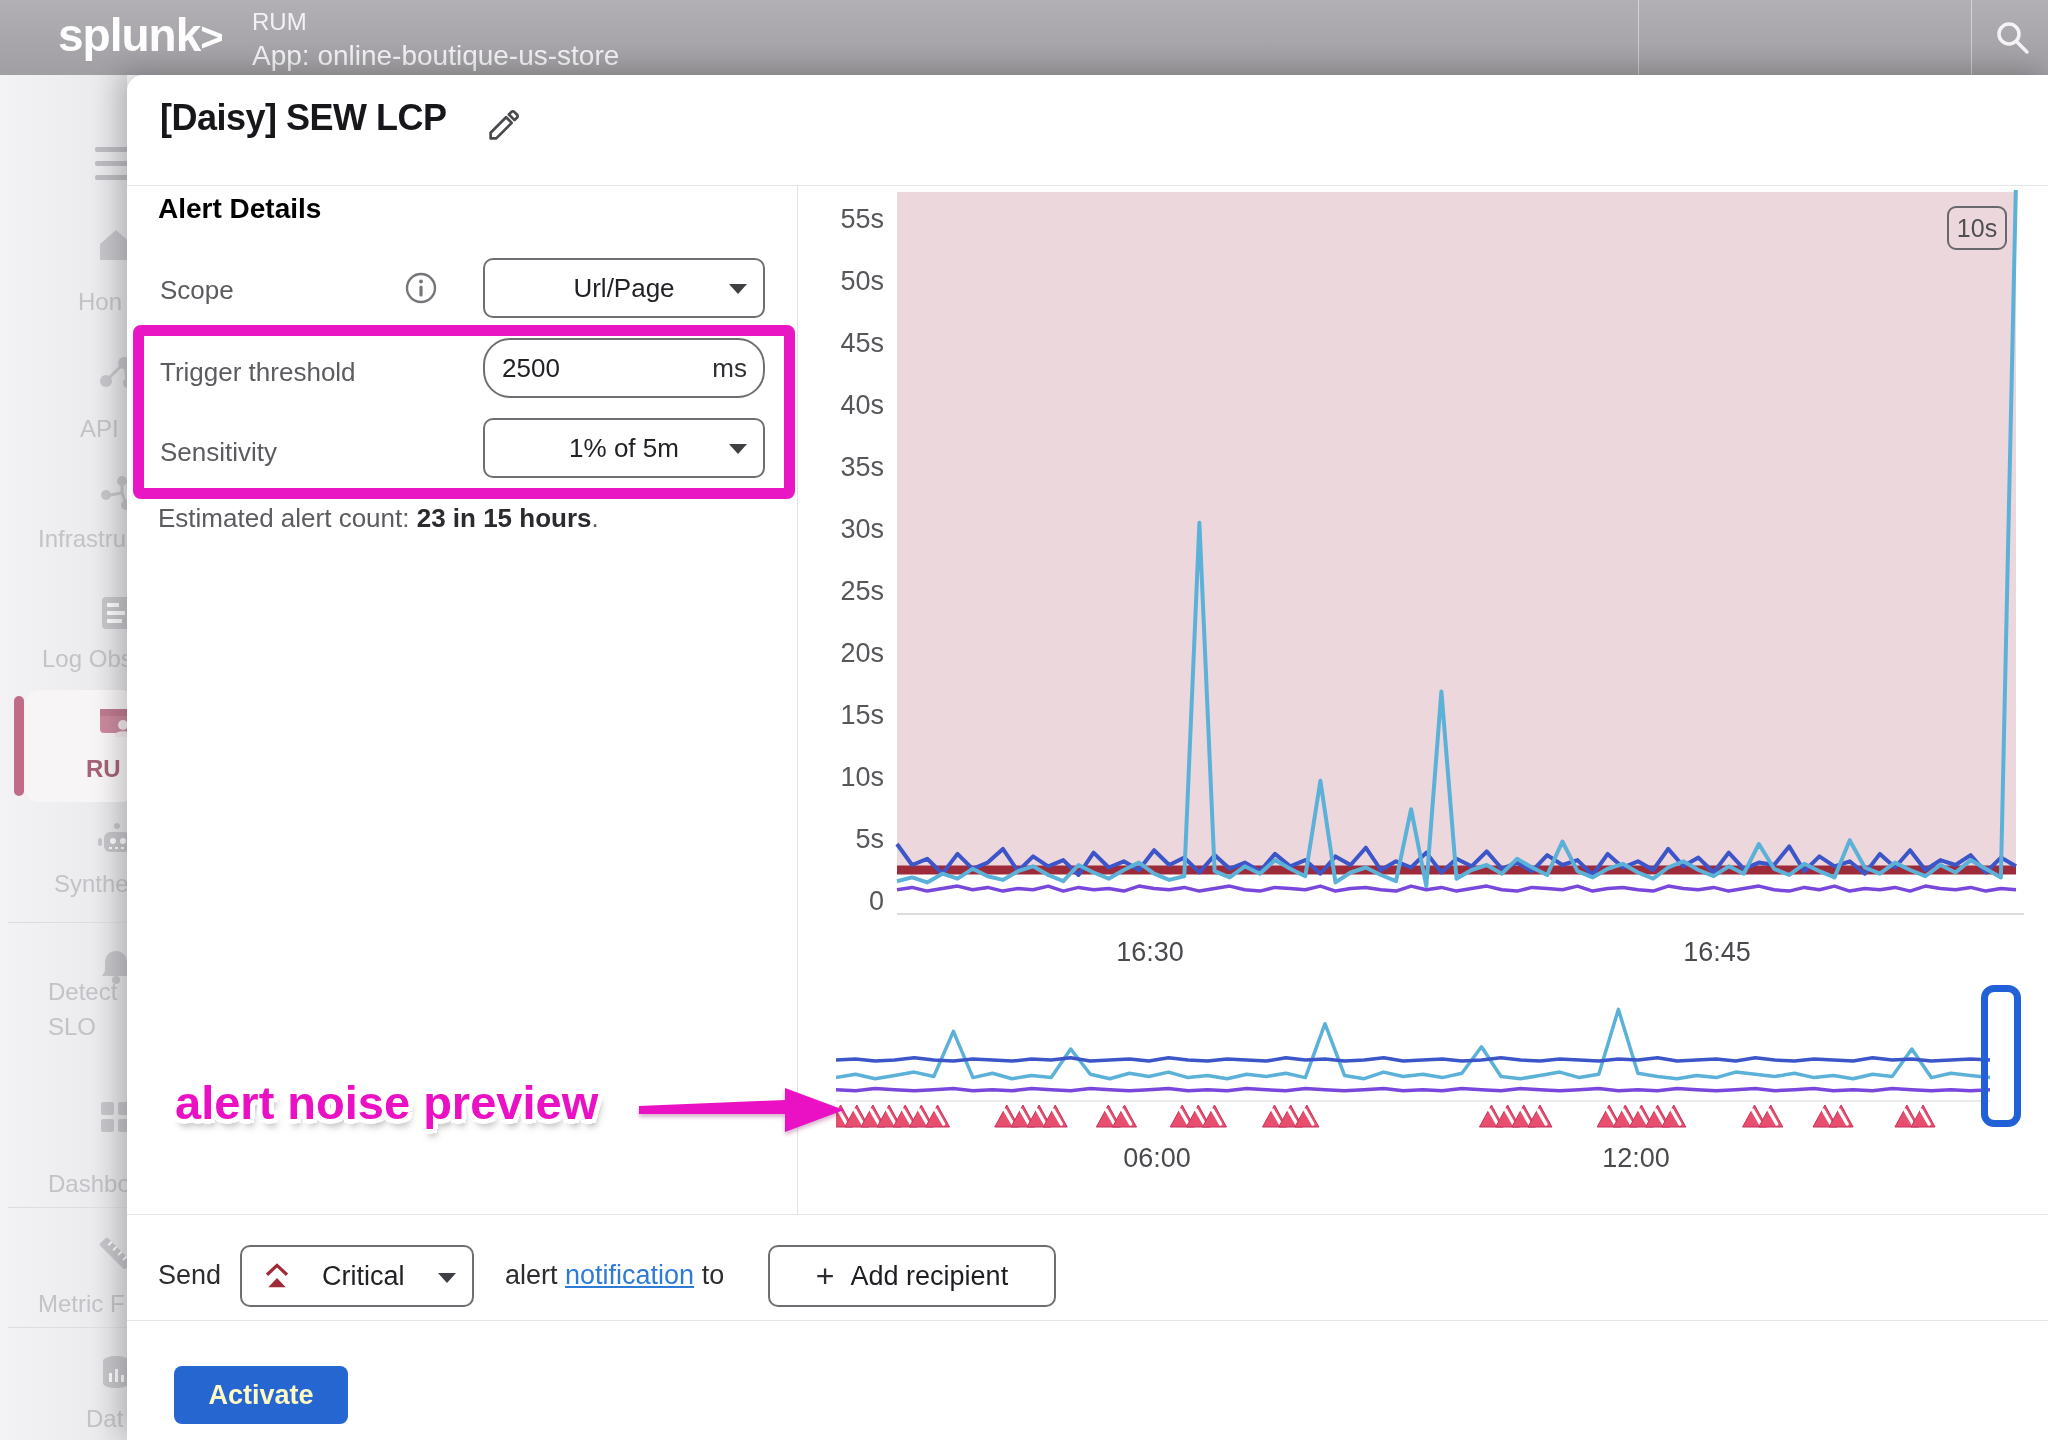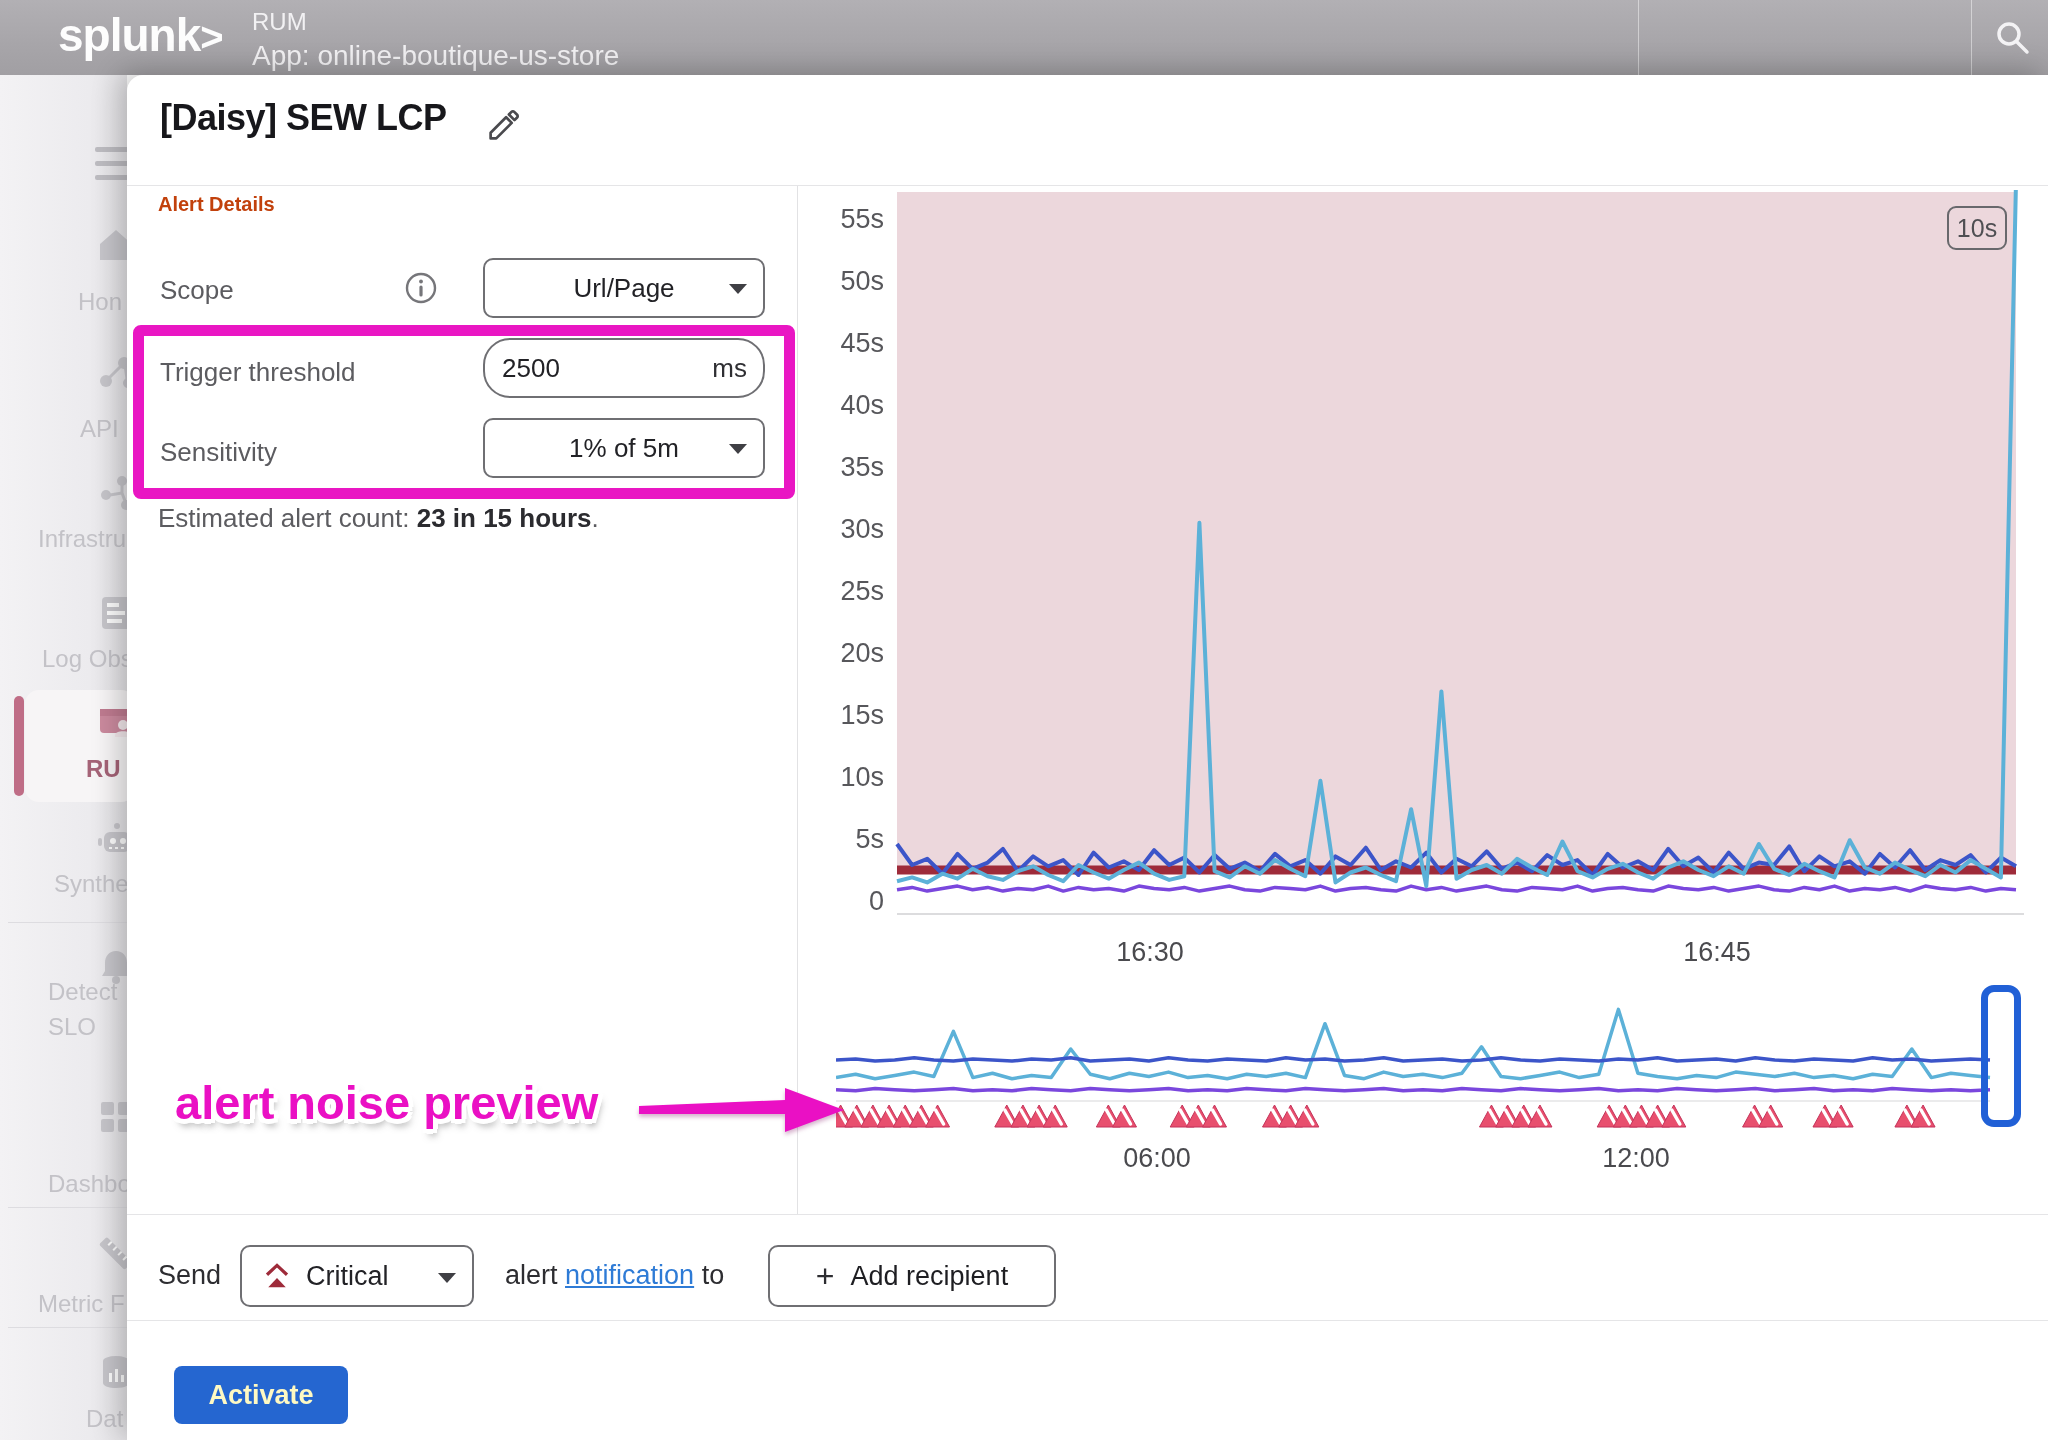--- a/index.html
+++ b/index.html
@@ -30,21 +30,21 @@
   .hamburger{position:absolute;left:95px;top:72px;width:60px;}
   .hamburger div{height:5px;background:#bdbcc1;border-radius:2px;margin-bottom:9px;width:56px;}
 
   
   .modal{position:absolute;left:127px;top:75px;width:1921px;height:1365px;background:#ffffff;
     border-top-left-radius:16px;box-shadow:-8px -4px 28px rgba(0,0,0,0.22);z-index:10;}
   .m-title{position:absolute;left:33px;top:22px;font-size:36px;font-weight:bold;color:#17171b;letter-spacing:-0.5px;}
   .pencil{position:absolute;left:358px;top:33px;width:36px;height:36px;cursor:pointer;}
   .hdr-divider{position:absolute;left:0;top:110px;width:100%;height:1px;background:#e5e5e7;}
   .v-divider{position:absolute;left:670px;top:111px;width:1px;height:1028px;background:#e2e2e4;}
-  .section-title{position:absolute;left:31px;top:118px;font-size:20px;font-weight:bold;color:#c2410c;}
+  .section-title{position:absolute;left:31px;top:118px;font-size:28px;font-weight:bold;color:#000000;}
   .fld-label{position:absolute;left:33px;font-size:26px;color:#5c5c60;}
   .info-icon{position:absolute;left:276px;top:195px;width:36px;height:36px;cursor:pointer;}
   .ctrl{position:absolute;left:356px;width:282px;height:60px;border:2px solid #6f6f73;border-radius:10px;
     background:#fff;font-size:26px;color:#222226;display:flex;align-items:center;cursor:pointer;}
   .ctrl .center-text{flex:1;text-align:center;}
   .caret-down{position:absolute;right:16px;top:24px;width:0;height:0;
     border-left:9px solid transparent;border-right:9px solid transparent;border-top:10px solid #3f3f44;}
   .trigger-input{padding-left:17px;cursor:text;border-radius:27px;}
   .unit{position:absolute;right:16px;color:#2f2f33;}
   .hl-box{position:absolute;left:6px;top:250px;width:662px;height:174px;border:11px solid #e916c3;border-radius:8px;}
@@ -66,21 +66,21 @@
     text-shadow:-4px -4px 0 #fff,4px -4px 0 #fff,-4px 4px 0 #fff,4px 4px 0 #fff,-5px 0 0 #fff,5px 0 0 #fff,
       0 -5px 0 #fff,0 5px 0 #fff,3px 7px 7px rgba(90,90,90,0.55);}
   .annotation-arrow{position:absolute;left:512px;top:1012px;width:205px;height:46px;z-index:12;
     filter:drop-shadow(0 3px 2px rgba(120,0,90,0.3));}
 
   
   .f-divider1{position:absolute;left:0;top:1139px;width:100%;height:1px;background:#e5e5e7;}
   .f-divider2{position:absolute;left:0;top:1245px;width:100%;height:1px;background:#e5e5e7;}
   .send-label{position:absolute;left:31px;top:1185px;font-size:27px;color:#2d2d31;}
   .sev-dd{position:absolute;left:113px;top:1170px;width:234px;height:62px;border:2px solid #6f6f73;border-radius:10px;
-    display:flex;align-items:center;font-size:27px;color:#222226;cursor:pointer;background:#fff;}
+    display:flex;align-items:center;font-size:27px;color:#222226;cursor:pointer;background:#fff;gap:16px;}
   .sev-dd .sev-icon{margin-left:20px;width:30px;height:30px;}
   .sev-dd .sev-text{margin-left:14px;}
   .sev-dd .caret-down{top:26px;}
   .alert-text{position:absolute;left:378px;top:1185px;font-size:27px;color:#2d2d31;white-space:pre;}
   .alert-text a{color:#2e7bd6;text-decoration:underline;cursor:pointer;}
   .add-btn{position:absolute;left:641px;top:1170px;width:288px;height:62px;border:2px solid #6f6f73;border-radius:10px;
     background:#fff;display:flex;align-items:center;justify-content:center;font-size:27px;color:#1e1e22;cursor:pointer;}
   .add-btn .plus{font-size:32px;font-weight:normal;margin-right:16px;color:#2d2d31;}
   .activate-btn{position:absolute;left:47px;top:1291px;width:174px;height:58px;background:#2566d0;border:none;
     border-radius:8px;color:#fef9c3;font-size:27px;font-weight:bold;cursor:pointer;font-family:inherit;}

